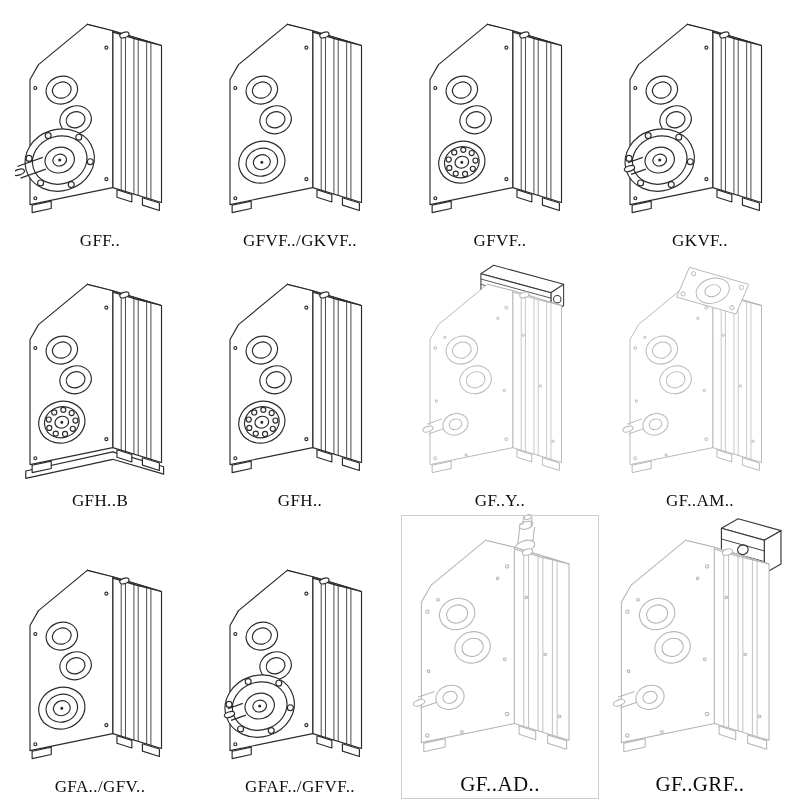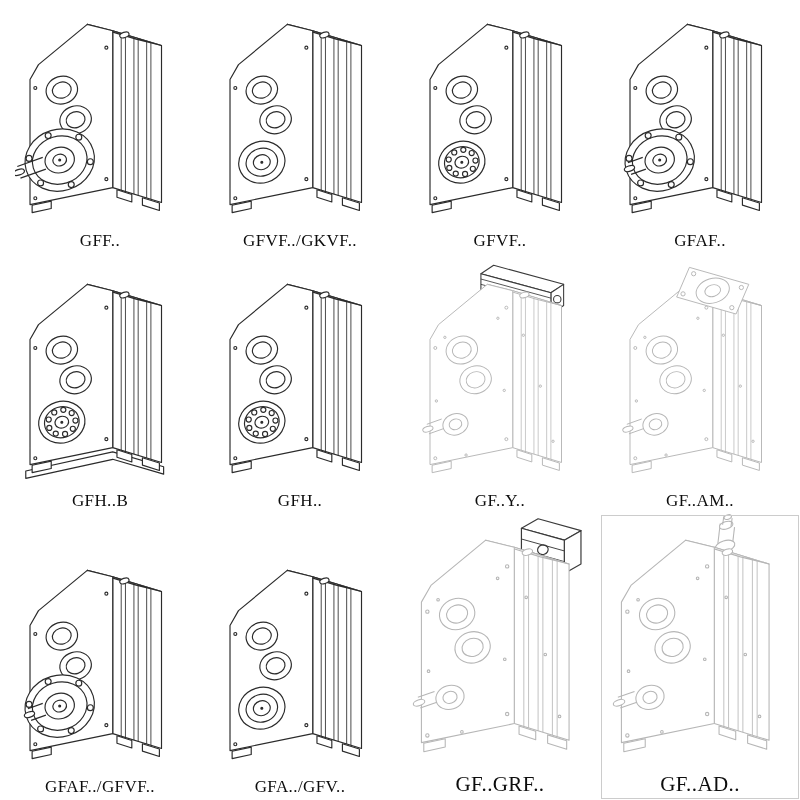--- a/index.html
+++ b/index.html
@@ -155,21 +155,21 @@
         <circle cx="13.1126571645659" cy="148.44785247599256" r="2.8" fill="none" stroke="#2b2b2b" stroke-width="1.1"></circle>
         <circle cx="31.123423712337885" cy="126.86358123144512" r="2.8" fill="none" stroke="#2b2b2b" stroke-width="1.1"></circle>
         <circle cx="60.01076654777199" cy="128.4157287554526" r="2.8" fill="none" stroke="#2b2b2b" stroke-width="1.1"></circle>
         <ellipse cx="42" cy="150" rx="14" ry="12" fill="#fff" stroke="#2b2b2b" stroke-width="1.1" transform="rotate(-17 42 150)"></ellipse>
         <ellipse cx="42" cy="150" rx="6.5" ry="5.5" fill="none" stroke="#2b2b2b" stroke-width="1.1" transform="rotate(-17 42 150)"></ellipse>
         <circle cx="42" cy="150" r="0.9" fill="#2b2b2b" stroke="#2b2b2b" stroke-width="1.1"></circle>
         <line x1="29" y1="158.5" x2="15" y2="163.5" stroke="#2b2b2b" stroke-width="1.1"></line>
         <line x1="26" y1="147.5" x2="12" y2="152.5" stroke="#2b2b2b" stroke-width="1.1"></line>
         <ellipse cx="13.5" cy="158" rx="2.5" ry="5" fill="#fff" stroke="#2b2b2b" stroke-width="1.1" transform="rotate(72 13.5 158)"></ellipse>
       </svg>
-      <div class="label">GFAF..</div>
+      <div class="label">GKVF..</div>
     </div>
     <div class="cell">
       <svg viewBox="0 0 160 215" width="170" height="228" role="img">
         <polygon points="10,198 92,180 140,194 140,201 92,187 10,205" fill="#fff" stroke="#2b2b2b" stroke-width="1.1" stroke-linejoin="round"></polygon>
         <polygon points="92,28 138,42 138,190 92,176" fill="#fff" stroke="#2b2b2b" stroke-width="1.1" stroke-linejoin="round"></polygon>
         <line x1="100" y1="30.434782608695652" x2="100" y2="178.43478260869566" stroke="#2b2b2b" stroke-width="0.8"></line>
         <line x1="104" y1="31.652173913043477" x2="104" y2="179.65217391304347" stroke="#2b2b2b" stroke-width="0.8"></line>
         <line x1="112" y1="34.08695652173913" x2="112" y2="182.08695652173913" stroke="#2b2b2b" stroke-width="0.8"></line>
         <line x1="116" y1="35.30434782608695" x2="116" y2="183.30434782608697" stroke="#2b2b2b" stroke-width="0.8"></line>
         <line x1="124" y1="37.73913043478261" x2="124" y2="185.73913043478262" stroke="#2b2b2b" stroke-width="0.8"></line>
@@ -351,111 +351,66 @@
         <polygon points="92,28 68,22 22,60 14,74 14,192 92,176" fill="#fff" stroke="#2b2b2b" stroke-width="1.1" stroke-linejoin="round"></polygon>
         <polygon points="16,192.6 34,188.7 34,195.7 16,199.6" fill="#fff" stroke="#2b2b2b" stroke-width="1.1" stroke-linejoin="round"></polygon>
         <ellipse cx="44" cy="84" rx="15" ry="13" fill="#fff" stroke="#2b2b2b" stroke-width="1.1" transform="rotate(-17 44 84)"></ellipse>
         <ellipse cx="44" cy="84" rx="9" ry="7.5" fill="none" stroke="#2b2b2b" stroke-width="1.1" transform="rotate(-17 44 84)"></ellipse>
         <ellipse cx="57" cy="112" rx="15" ry="13" fill="#fff" stroke="#2b2b2b" stroke-width="1.1" transform="rotate(-17 57 112)"></ellipse>
         <ellipse cx="57" cy="112" rx="9" ry="7.5" fill="none" stroke="#2b2b2b" stroke-width="1.1" transform="rotate(-17 57 112)"></ellipse>
         <circle cx="19" cy="82" r="1.4" fill="none" stroke="#2b2b2b" stroke-width="1.1"></circle>
         <circle cx="19" cy="186" r="1.4" fill="none" stroke="#2b2b2b" stroke-width="1.1"></circle>
         <circle cx="86" cy="44" r="1.4" fill="none" stroke="#2b2b2b" stroke-width="1.1"></circle>
         <circle cx="86" cy="168" r="1.4" fill="none" stroke="#2b2b2b" stroke-width="1.1"></circle>
+        <ellipse cx="44" cy="152" rx="22" ry="19.5" fill="#fff" stroke="#2b2b2b" stroke-width="1.1" transform="rotate(-17 44 152)"></ellipse>
+        <ellipse cx="44" cy="152" rx="15" ry="13" fill="none" stroke="#2b2b2b" stroke-width="1.1" transform="rotate(-17 44 152)"></ellipse>
+        <ellipse cx="44" cy="152" rx="8" ry="7" fill="none" stroke="#2b2b2b" stroke-width="1.1" transform="rotate(-17 44 152)"></ellipse>
+        <circle cx="44" cy="152" r="0.9" fill="#2b2b2b" stroke="#2b2b2b" stroke-width="1.1"></circle>
+      </svg>
+      <div class="label">GFA../GFV..</div>
+    </div>
+    <div class="cell">
+      <svg viewBox="0 0 160 215" width="170" height="228" role="img">
+        <polygon points="92,28 138,42 138,190 92,176" fill="#fff" stroke="#2b2b2b" stroke-width="1.1" stroke-linejoin="round"></polygon>
+        <line x1="100" y1="30.434782608695652" x2="100" y2="178.43478260869566" stroke="#2b2b2b" stroke-width="0.8"></line>
+        <line x1="104" y1="31.652173913043477" x2="104" y2="179.65217391304347" stroke="#2b2b2b" stroke-width="0.8"></line>
+        <line x1="112" y1="34.08695652173913" x2="112" y2="182.08695652173913" stroke="#2b2b2b" stroke-width="0.8"></line>
+        <line x1="116" y1="35.30434782608695" x2="116" y2="183.30434782608697" stroke="#2b2b2b" stroke-width="0.8"></line>
+        <line x1="124" y1="37.73913043478261" x2="124" y2="185.73913043478262" stroke="#2b2b2b" stroke-width="0.8"></line>
+        <line x1="128" y1="38.95652173913044" x2="128" y2="186.95652173913044" stroke="#2b2b2b" stroke-width="0.8"></line>
+        <polygon points="96,178 110,182.5 110,189.5 96,185" fill="#fff" stroke="#2b2b2b" stroke-width="1.1" stroke-linejoin="round"></polygon>
+        <polygon points="120,185.5 136,190.5 136,197.5 120,192.5" fill="#fff" stroke="#2b2b2b" stroke-width="1.1" stroke-linejoin="round"></polygon>
+        <polygon points="68,22 92,28 138,42 114,36" fill="#fff" stroke="#2b2b2b" stroke-width="1.1" stroke-linejoin="round"></polygon>
+        <ellipse cx="103" cy="32" rx="4.5" ry="2.5" fill="#fff" stroke="#2b2b2b" stroke-width="1.1" transform="rotate(-17 103 32)"></ellipse>
+        <polygon points="92,28 68,22 22,60 14,74 14,192 92,176" fill="#fff" stroke="#2b2b2b" stroke-width="1.1" stroke-linejoin="round"></polygon>
+        <polygon points="16,192.6 34,188.7 34,195.7 16,199.6" fill="#fff" stroke="#2b2b2b" stroke-width="1.1" stroke-linejoin="round"></polygon>
+        <ellipse cx="44" cy="84" rx="15" ry="13" fill="#fff" stroke="#2b2b2b" stroke-width="1.1" transform="rotate(-17 44 84)"></ellipse>
+        <ellipse cx="44" cy="84" rx="9" ry="7.5" fill="none" stroke="#2b2b2b" stroke-width="1.1" transform="rotate(-17 44 84)"></ellipse>
+        <ellipse cx="57" cy="112" rx="15" ry="13" fill="#fff" stroke="#2b2b2b" stroke-width="1.1" transform="rotate(-17 57 112)"></ellipse>
+        <ellipse cx="57" cy="112" rx="9" ry="7.5" fill="none" stroke="#2b2b2b" stroke-width="1.1" transform="rotate(-17 57 112)"></ellipse>
+        <circle cx="19" cy="82" r="1.4" fill="none" stroke="#2b2b2b" stroke-width="1.1"></circle>
+        <circle cx="19" cy="186" r="1.4" fill="none" stroke="#2b2b2b" stroke-width="1.1"></circle>
+        <circle cx="86" cy="44" r="1.4" fill="none" stroke="#2b2b2b" stroke-width="1.1"></circle>
+        <circle cx="86" cy="168" r="1.4" fill="none" stroke="#2b2b2b" stroke-width="1.1"></circle>
         <ellipse cx="42" cy="150" rx="33" ry="29" fill="#fff" stroke="#2b2b2b" stroke-width="1.1" transform="rotate(-17 42 150)"></ellipse>
         <ellipse cx="42" cy="150" rx="26" ry="22.5" fill="none" stroke="#2b2b2b" stroke-width="1.1" transform="rotate(-17 42 150)"></ellipse>
         <circle cx="70.8873428354341" cy="151.55214752400747" r="2.8" fill="none" stroke="#2b2b2b" stroke-width="1.1"></circle>
         <circle cx="52.876576287662104" cy="173.13641876855488" r="2.8" fill="none" stroke="#2b2b2b" stroke-width="1.1"></circle>
         <circle cx="23.98923345222802" cy="171.58427124454744" r="2.8" fill="none" stroke="#2b2b2b" stroke-width="1.1"></circle>
         <circle cx="13.1126571645659" cy="148.44785247599256" r="2.8" fill="none" stroke="#2b2b2b" stroke-width="1.1"></circle>
         <circle cx="31.123423712337885" cy="126.86358123144512" r="2.8" fill="none" stroke="#2b2b2b" stroke-width="1.1"></circle>
         <circle cx="60.01076654777199" cy="128.4157287554526" r="2.8" fill="none" stroke="#2b2b2b" stroke-width="1.1"></circle>
         <ellipse cx="42" cy="150" rx="14" ry="12" fill="#fff" stroke="#2b2b2b" stroke-width="1.1" transform="rotate(-17 42 150)"></ellipse>
         <ellipse cx="42" cy="150" rx="6.5" ry="5.5" fill="none" stroke="#2b2b2b" stroke-width="1.1" transform="rotate(-17 42 150)"></ellipse>
         <circle cx="42" cy="150" r="0.9" fill="#2b2b2b" stroke="#2b2b2b" stroke-width="1.1"></circle>
         <line x1="29" y1="158.5" x2="15" y2="163.5" stroke="#2b2b2b" stroke-width="1.1"></line>
         <line x1="26" y1="147.5" x2="12" y2="152.5" stroke="#2b2b2b" stroke-width="1.1"></line>
         <ellipse cx="13.5" cy="158" rx="2.5" ry="5" fill="#fff" stroke="#2b2b2b" stroke-width="1.1" transform="rotate(72 13.5 158)"></ellipse>
       </svg>
       <div class="label">GFAF../GFVF..</div>
-    </div>
-    <div class="cell">
-      <svg viewBox="0 0 160 215" width="170" height="228" role="img">
-        <polygon points="92,28 138,42 138,190 92,176" fill="#fff" stroke="#2b2b2b" stroke-width="1.1" stroke-linejoin="round"></polygon>
-        <line x1="100" y1="30.434782608695652" x2="100" y2="178.43478260869566" stroke="#2b2b2b" stroke-width="0.8"></line>
-        <line x1="104" y1="31.652173913043477" x2="104" y2="179.65217391304347" stroke="#2b2b2b" stroke-width="0.8"></line>
-        <line x1="112" y1="34.08695652173913" x2="112" y2="182.08695652173913" stroke="#2b2b2b" stroke-width="0.8"></line>
-        <line x1="116" y1="35.30434782608695" x2="116" y2="183.30434782608697" stroke="#2b2b2b" stroke-width="0.8"></line>
-        <line x1="124" y1="37.73913043478261" x2="124" y2="185.73913043478262" stroke="#2b2b2b" stroke-width="0.8"></line>
-        <line x1="128" y1="38.95652173913044" x2="128" y2="186.95652173913044" stroke="#2b2b2b" stroke-width="0.8"></line>
-        <polygon points="96,178 110,182.5 110,189.5 96,185" fill="#fff" stroke="#2b2b2b" stroke-width="1.1" stroke-linejoin="round"></polygon>
-        <polygon points="120,185.5 136,190.5 136,197.5 120,192.5" fill="#fff" stroke="#2b2b2b" stroke-width="1.1" stroke-linejoin="round"></polygon>
-        <polygon points="68,22 92,28 138,42 114,36" fill="#fff" stroke="#2b2b2b" stroke-width="1.1" stroke-linejoin="round"></polygon>
-        <ellipse cx="103" cy="32" rx="4.5" ry="2.5" fill="#fff" stroke="#2b2b2b" stroke-width="1.1" transform="rotate(-17 103 32)"></ellipse>
-        <polygon points="92,28 68,22 22,60 14,74 14,192 92,176" fill="#fff" stroke="#2b2b2b" stroke-width="1.1" stroke-linejoin="round"></polygon>
-        <polygon points="16,192.6 34,188.7 34,195.7 16,199.6" fill="#fff" stroke="#2b2b2b" stroke-width="1.1" stroke-linejoin="round"></polygon>
-        <ellipse cx="44" cy="84" rx="15" ry="13" fill="#fff" stroke="#2b2b2b" stroke-width="1.1" transform="rotate(-17 44 84)"></ellipse>
-        <ellipse cx="44" cy="84" rx="9" ry="7.5" fill="none" stroke="#2b2b2b" stroke-width="1.1" transform="rotate(-17 44 84)"></ellipse>
-        <ellipse cx="57" cy="112" rx="15" ry="13" fill="#fff" stroke="#2b2b2b" stroke-width="1.1" transform="rotate(-17 57 112)"></ellipse>
-        <ellipse cx="57" cy="112" rx="9" ry="7.5" fill="none" stroke="#2b2b2b" stroke-width="1.1" transform="rotate(-17 57 112)"></ellipse>
-        <circle cx="19" cy="82" r="1.4" fill="none" stroke="#2b2b2b" stroke-width="1.1"></circle>
-        <circle cx="19" cy="186" r="1.4" fill="none" stroke="#2b2b2b" stroke-width="1.1"></circle>
-        <circle cx="86" cy="44" r="1.4" fill="none" stroke="#2b2b2b" stroke-width="1.1"></circle>
-        <circle cx="86" cy="168" r="1.4" fill="none" stroke="#2b2b2b" stroke-width="1.1"></circle>
-        <ellipse cx="44" cy="152" rx="22" ry="19.5" fill="#fff" stroke="#2b2b2b" stroke-width="1.1" transform="rotate(-17 44 152)"></ellipse>
-        <ellipse cx="44" cy="152" rx="15" ry="13" fill="none" stroke="#2b2b2b" stroke-width="1.1" transform="rotate(-17 44 152)"></ellipse>
-        <ellipse cx="44" cy="152" rx="8" ry="7" fill="none" stroke="#2b2b2b" stroke-width="1.1" transform="rotate(-17 44 152)"></ellipse>
-        <circle cx="44" cy="152" r="0.9" fill="#2b2b2b" stroke="#2b2b2b" stroke-width="1.1"></circle>
-      </svg>
-      <div class="label">GFA../GFV..</div>
-    </div>
-    <div class="cell">
-      <svg viewBox="0 0 160 215" width="192" height="258" role="img">
-        <polygon points="98,12 112,4 148,14 134,22" fill="#fff" stroke="#3a3a3a" stroke-width="1" stroke-linejoin="round"></polygon>
-        <polygon points="134,22 148,14 148,42 134,50" fill="#fff" stroke="#3a3a3a" stroke-width="1" stroke-linejoin="round"></polygon>
-        <polygon points="98,12 134,22 134,50 98,40" fill="#fff" stroke="#3a3a3a" stroke-width="1" stroke-linejoin="round"></polygon>
-        <line x1="98" y1="21" x2="134" y2="31" stroke="#3a3a3a" stroke-width="0.8"></line>
-        <line x1="98" y1="30" x2="134" y2="40" stroke="#3a3a3a" stroke-width="0.8"></line>
-        <ellipse cx="116" cy="30" rx="4.5" ry="4" fill="none" stroke="#3a3a3a" stroke-width="1" transform="rotate(-17 116 30)"></ellipse>
-        <polygon points="92,28 138,42 138,190 92,176" fill="#fff" stroke="#b6b6b6" stroke-width="0.9" stroke-linejoin="round"></polygon>
-        <line x1="100" y1="30.434782608695652" x2="100" y2="178.43478260869566" stroke="#b6b6b6" stroke-width="0.7"></line>
-        <line x1="104" y1="31.652173913043477" x2="104" y2="179.65217391304347" stroke="#b6b6b6" stroke-width="0.7"></line>
-        <line x1="112" y1="34.08695652173913" x2="112" y2="182.08695652173913" stroke="#b6b6b6" stroke-width="0.7"></line>
-        <line x1="116" y1="35.30434782608695" x2="116" y2="183.30434782608697" stroke="#b6b6b6" stroke-width="0.7"></line>
-        <line x1="124" y1="37.73913043478261" x2="124" y2="185.73913043478262" stroke="#b6b6b6" stroke-width="0.7"></line>
-        <line x1="128" y1="38.95652173913044" x2="128" y2="186.95652173913044" stroke="#b6b6b6" stroke-width="0.7"></line>
-        <polygon points="96,178 110,182.5 110,189.5 96,185" fill="#fff" stroke="#b6b6b6" stroke-width="0.9" stroke-linejoin="round"></polygon>
-        <polygon points="120,185.5 136,190.5 136,197.5 120,192.5" fill="#fff" stroke="#b6b6b6" stroke-width="0.9" stroke-linejoin="round"></polygon>
-        <polygon points="68,22 92,28 138,42 114,36" fill="#fff" stroke="#b6b6b6" stroke-width="0.9" stroke-linejoin="round"></polygon>
-        <ellipse cx="103" cy="32" rx="4.5" ry="2.5" fill="#fff" stroke="#b6b6b6" stroke-width="0.9" transform="rotate(-17 103 32)"></ellipse>
-        <polygon points="92,28 68,22 22,60 14,74 14,192 92,176" fill="#fff" stroke="#b6b6b6" stroke-width="0.9" stroke-linejoin="round"></polygon>
-        <polygon points="16,192.6 34,188.7 34,195.7 16,199.6" fill="#fff" stroke="#b6b6b6" stroke-width="0.9" stroke-linejoin="round"></polygon>
-        <ellipse cx="44" cy="84" rx="15" ry="13" fill="#fff" stroke="#b6b6b6" stroke-width="0.9" transform="rotate(-17 44 84)"></ellipse>
-        <ellipse cx="44" cy="84" rx="9" ry="7.5" fill="none" stroke="#b6b6b6" stroke-width="0.9" transform="rotate(-17 44 84)"></ellipse>
-        <ellipse cx="57" cy="112" rx="15" ry="13" fill="#fff" stroke="#b6b6b6" stroke-width="0.9" transform="rotate(-17 57 112)"></ellipse>
-        <ellipse cx="57" cy="112" rx="9" ry="7.5" fill="none" stroke="#b6b6b6" stroke-width="0.9" transform="rotate(-17 57 112)"></ellipse>
-        <circle cx="19" cy="82" r="1.4" fill="none" stroke="#b6b6b6" stroke-width="0.9"></circle>
-        <circle cx="19" cy="186" r="1.4" fill="none" stroke="#b6b6b6" stroke-width="0.9"></circle>
-        <circle cx="86" cy="44" r="1.4" fill="none" stroke="#b6b6b6" stroke-width="0.9"></circle>
-        <circle cx="86" cy="168" r="1.4" fill="none" stroke="#b6b6b6" stroke-width="0.9"></circle>
-        <circle cx="28" cy="72" r="1.1" fill="none" stroke="#b6b6b6" stroke-width="0.9"></circle>
-        <circle cx="78" cy="54" r="1.1" fill="none" stroke="#b6b6b6" stroke-width="0.9"></circle>
-        <circle cx="20" cy="132" r="1.1" fill="none" stroke="#b6b6b6" stroke-width="0.9"></circle>
-        <circle cx="84" cy="122" r="1.1" fill="none" stroke="#b6b6b6" stroke-width="0.9"></circle>
-        <circle cx="48" cy="183" r="1.1" fill="none" stroke="#b6b6b6" stroke-width="0.9"></circle>
-        <circle cx="102" cy="70" r="1.1" fill="none" stroke="#b6b6b6" stroke-width="0.9"></circle>
-        <circle cx="118" cy="118" r="1.1" fill="none" stroke="#b6b6b6" stroke-width="0.9"></circle>
-        <circle cx="130" cy="170" r="1.1" fill="none" stroke="#b6b6b6" stroke-width="0.9"></circle>
-        <ellipse cx="38" cy="154" rx="12" ry="10" fill="#fff" stroke="#b6b6b6" stroke-width="0.9" transform="rotate(-17 38 154)"></ellipse>
-        <ellipse cx="38" cy="154" rx="6" ry="5" fill="none" stroke="#b6b6b6" stroke-width="0.9" transform="rotate(-17 38 154)"></ellipse>
-        <line x1="27" y1="158" x2="13" y2="163" stroke="#b6b6b6" stroke-width="0.9"></line>
-        <line x1="25" y1="149" x2="11" y2="154" stroke="#b6b6b6" stroke-width="0.9"></line>
-        <ellipse cx="12" cy="158.5" rx="2.5" ry="5" fill="#fff" stroke="#b6b6b6" stroke-width="0.9" transform="rotate(72 12 158.5)"></ellipse>
-      </svg>
-      <div class="label label-lg">GF..GRF..</div>
     </div>
     <div class="cell boxed">
       <svg viewBox="0 0 160 215" width="192" height="258" role="img">
         <line x1="95" y1="25" x2="97" y2="8" stroke="#b6b6b6" stroke-width="0.9"></line>
         <line x1="107" y1="28" x2="109" y2="11" stroke="#b6b6b6" stroke-width="0.9"></line>
         <ellipse cx="102" cy="9.5" rx="5.8" ry="3.1" fill="#fff" stroke="#b6b6b6" stroke-width="0.9" transform="rotate(-17 102 9.5)"></ellipse>
         <line x1="99" y1="9" x2="100" y2="2" stroke="#b6b6b6" stroke-width="0.9"></line>
         <line x1="106" y1="10.5" x2="107" y2="3.5" stroke="#b6b6b6" stroke-width="0.9"></line>
         <ellipse cx="103.3" cy="2.6" rx="3.2" ry="1.8" fill="#fff" stroke="#b6b6b6" stroke-width="0.9" transform="rotate(-17 103.3 2.6)"></ellipse>
         <ellipse cx="101" cy="27" rx="8.5" ry="4.6" fill="#fff" stroke="#b6b6b6" stroke-width="0.9" transform="rotate(-17 101 27)"></ellipse>
@@ -489,13 +444,58 @@
         <circle cx="118" cy="118" r="1.1" fill="none" stroke="#b6b6b6" stroke-width="0.9"></circle>
         <circle cx="130" cy="170" r="1.1" fill="none" stroke="#b6b6b6" stroke-width="0.9"></circle>
         <ellipse cx="38" cy="154" rx="12" ry="10" fill="#fff" stroke="#b6b6b6" stroke-width="0.9" transform="rotate(-17 38 154)"></ellipse>
         <ellipse cx="38" cy="154" rx="6" ry="5" fill="none" stroke="#b6b6b6" stroke-width="0.9" transform="rotate(-17 38 154)"></ellipse>
         <line x1="27" y1="158" x2="13" y2="163" stroke="#b6b6b6" stroke-width="0.9"></line>
         <line x1="25" y1="149" x2="11" y2="154" stroke="#b6b6b6" stroke-width="0.9"></line>
         <ellipse cx="12" cy="158.5" rx="2.5" ry="5" fill="#fff" stroke="#b6b6b6" stroke-width="0.9" transform="rotate(72 12 158.5)"></ellipse>
       </svg>
       <div class="label label-lg">GF..AD..</div>
     </div>
+    <div class="cell">
+      <svg viewBox="0 0 160 215" width="192" height="258" role="img">
+        <polygon points="98,12 112,4 148,14 134,22" fill="#fff" stroke="#3a3a3a" stroke-width="1" stroke-linejoin="round"></polygon>
+        <polygon points="134,22 148,14 148,42 134,50" fill="#fff" stroke="#3a3a3a" stroke-width="1" stroke-linejoin="round"></polygon>
+        <polygon points="98,12 134,22 134,50 98,40" fill="#fff" stroke="#3a3a3a" stroke-width="1" stroke-linejoin="round"></polygon>
+        <line x1="98" y1="21" x2="134" y2="31" stroke="#3a3a3a" stroke-width="0.8"></line>
+        <line x1="98" y1="30" x2="134" y2="40" stroke="#3a3a3a" stroke-width="0.8"></line>
+        <ellipse cx="116" cy="30" rx="4.5" ry="4" fill="none" stroke="#3a3a3a" stroke-width="1" transform="rotate(-17 116 30)"></ellipse>
+        <polygon points="92,28 138,42 138,190 92,176" fill="#fff" stroke="#b6b6b6" stroke-width="0.9" stroke-linejoin="round"></polygon>
+        <line x1="100" y1="30.434782608695652" x2="100" y2="178.43478260869566" stroke="#b6b6b6" stroke-width="0.7"></line>
+        <line x1="104" y1="31.652173913043477" x2="104" y2="179.65217391304347" stroke="#b6b6b6" stroke-width="0.7"></line>
+        <line x1="112" y1="34.08695652173913" x2="112" y2="182.08695652173913" stroke="#b6b6b6" stroke-width="0.7"></line>
+        <line x1="116" y1="35.30434782608695" x2="116" y2="183.30434782608697" stroke="#b6b6b6" stroke-width="0.7"></line>
+        <line x1="124" y1="37.73913043478261" x2="124" y2="185.73913043478262" stroke="#b6b6b6" stroke-width="0.7"></line>
+        <line x1="128" y1="38.95652173913044" x2="128" y2="186.95652173913044" stroke="#b6b6b6" stroke-width="0.7"></line>
+        <polygon points="96,178 110,182.5 110,189.5 96,185" fill="#fff" stroke="#b6b6b6" stroke-width="0.9" stroke-linejoin="round"></polygon>
+        <polygon points="120,185.5 136,190.5 136,197.5 120,192.5" fill="#fff" stroke="#b6b6b6" stroke-width="0.9" stroke-linejoin="round"></polygon>
+        <polygon points="68,22 92,28 138,42 114,36" fill="#fff" stroke="#b6b6b6" stroke-width="0.9" stroke-linejoin="round"></polygon>
+        <ellipse cx="103" cy="32" rx="4.5" ry="2.5" fill="#fff" stroke="#b6b6b6" stroke-width="0.9" transform="rotate(-17 103 32)"></ellipse>
+        <polygon points="92,28 68,22 22,60 14,74 14,192 92,176" fill="#fff" stroke="#b6b6b6" stroke-width="0.9" stroke-linejoin="round"></polygon>
+        <polygon points="16,192.6 34,188.7 34,195.7 16,199.6" fill="#fff" stroke="#b6b6b6" stroke-width="0.9" stroke-linejoin="round"></polygon>
+        <ellipse cx="44" cy="84" rx="15" ry="13" fill="#fff" stroke="#b6b6b6" stroke-width="0.9" transform="rotate(-17 44 84)"></ellipse>
+        <ellipse cx="44" cy="84" rx="9" ry="7.5" fill="none" stroke="#b6b6b6" stroke-width="0.9" transform="rotate(-17 44 84)"></ellipse>
+        <ellipse cx="57" cy="112" rx="15" ry="13" fill="#fff" stroke="#b6b6b6" stroke-width="0.9" transform="rotate(-17 57 112)"></ellipse>
+        <ellipse cx="57" cy="112" rx="9" ry="7.5" fill="none" stroke="#b6b6b6" stroke-width="0.9" transform="rotate(-17 57 112)"></ellipse>
+        <circle cx="19" cy="82" r="1.4" fill="none" stroke="#b6b6b6" stroke-width="0.9"></circle>
+        <circle cx="19" cy="186" r="1.4" fill="none" stroke="#b6b6b6" stroke-width="0.9"></circle>
+        <circle cx="86" cy="44" r="1.4" fill="none" stroke="#b6b6b6" stroke-width="0.9"></circle>
+        <circle cx="86" cy="168" r="1.4" fill="none" stroke="#b6b6b6" stroke-width="0.9"></circle>
+        <circle cx="28" cy="72" r="1.1" fill="none" stroke="#b6b6b6" stroke-width="0.9"></circle>
+        <circle cx="78" cy="54" r="1.1" fill="none" stroke="#b6b6b6" stroke-width="0.9"></circle>
+        <circle cx="20" cy="132" r="1.1" fill="none" stroke="#b6b6b6" stroke-width="0.9"></circle>
+        <circle cx="84" cy="122" r="1.1" fill="none" stroke="#b6b6b6" stroke-width="0.9"></circle>
+        <circle cx="48" cy="183" r="1.1" fill="none" stroke="#b6b6b6" stroke-width="0.9"></circle>
+        <circle cx="102" cy="70" r="1.1" fill="none" stroke="#b6b6b6" stroke-width="0.9"></circle>
+        <circle cx="118" cy="118" r="1.1" fill="none" stroke="#b6b6b6" stroke-width="0.9"></circle>
+        <circle cx="130" cy="170" r="1.1" fill="none" stroke="#b6b6b6" stroke-width="0.9"></circle>
+        <ellipse cx="38" cy="154" rx="12" ry="10" fill="#fff" stroke="#b6b6b6" stroke-width="0.9" transform="rotate(-17 38 154)"></ellipse>
+        <ellipse cx="38" cy="154" rx="6" ry="5" fill="none" stroke="#b6b6b6" stroke-width="0.9" transform="rotate(-17 38 154)"></ellipse>
+        <line x1="27" y1="158" x2="13" y2="163" stroke="#b6b6b6" stroke-width="0.9"></line>
+        <line x1="25" y1="149" x2="11" y2="154" stroke="#b6b6b6" stroke-width="0.9"></line>
+        <ellipse cx="12" cy="158.5" rx="2.5" ry="5" fill="#fff" stroke="#b6b6b6" stroke-width="0.9" transform="rotate(72 12 158.5)"></ellipse>
+      </svg>
+      <div class="label label-lg">GF..GRF..</div>
+    </div>
   </div>
 
 </body></html>

